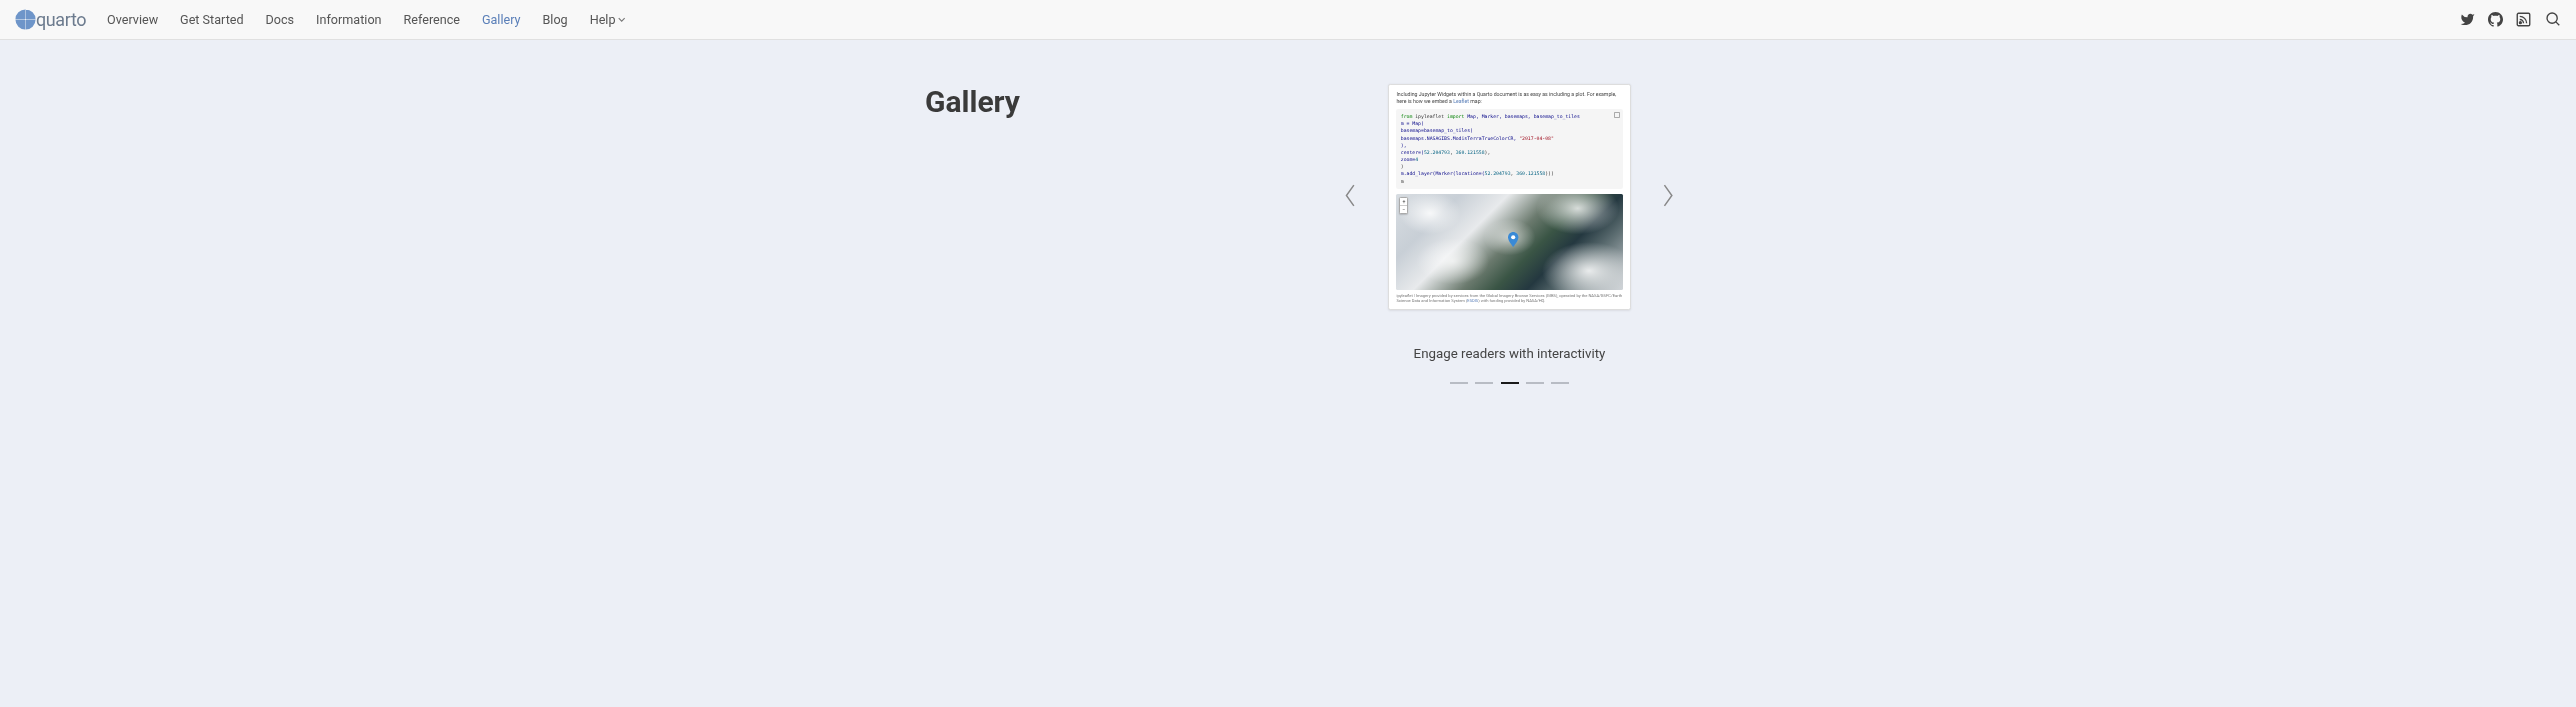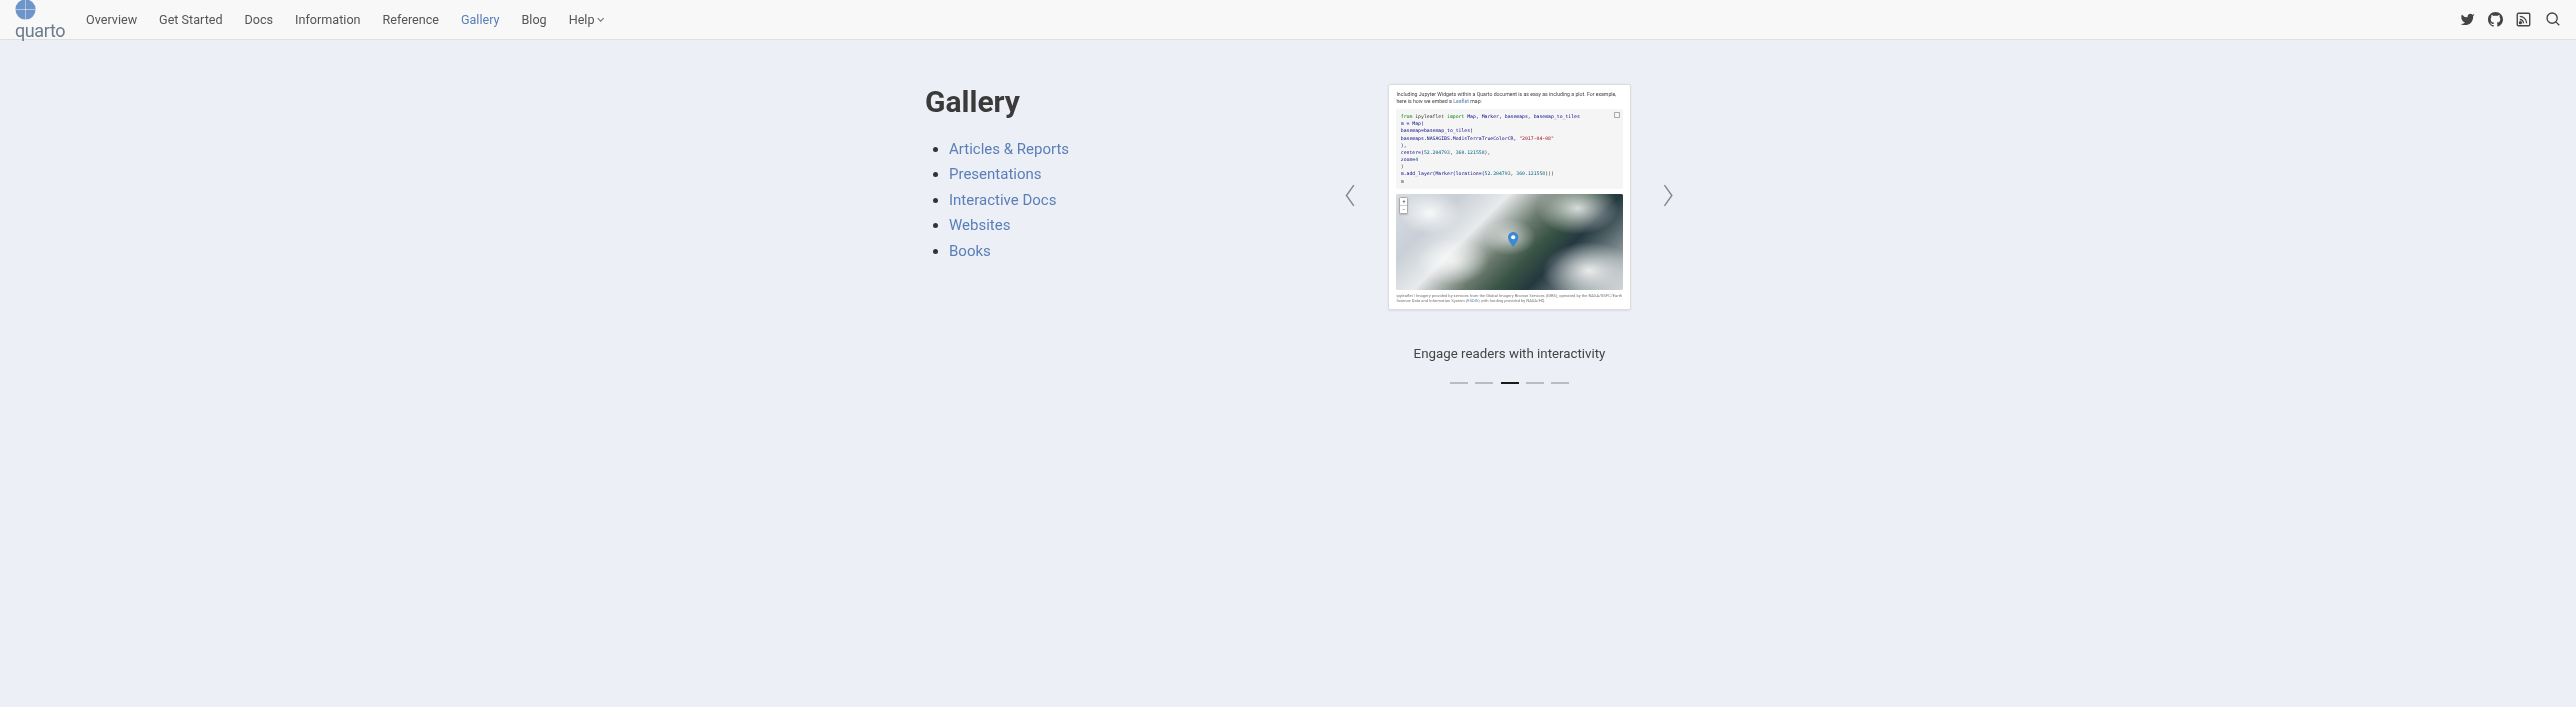--- a/index.html
+++ b/index.html
@@ -21,22 +21,21 @@
       height: 40px;
       justify-content: space-between;
     }
     .navbar-left {
       display: flex;
       align-items: center;
       gap: 21px;
     }
     .logo {
       display: flex;
-      align-items: flex-start;
-      flex-direction: column;
+      align-items: flex-end;
     }
     .logo-icon {
       width: 21px;
       height: 21px;
       position: relative;
     }
     .logo-icon svg {
       width: 100%;
       height: 100%;
     }
@@ -303,27 +302,20 @@
           <circle cx="10.5" cy="10.5" r="7.5"></circle>
           <line x1="21" y1="21" x2="16" y2="16"></line>
         </svg>
     </span>
   </div>
 </nav>
 
 <div class="main-content">
   <div class="left-panel">
     <h1 class="page-title">Gallery</h1>
-    <ul class="gallery-list">
-      <li><a>Articles &amp; Reports</a></li>
-      <li><a>Presentations</a></li>
-      <li><a>Interactive Docs</a></li>
-      <li><a>Websites</a></li>
-      <li><a>Books</a></li>
-    </ul>
   </div>
 
   <div class="carousel-area">
     <div class="carousel-row">
       <span class="arrow">
         <svg width="16.3" height="27" viewBox="0 0 22 36">
             <path d="M16 4 L6 18 L16 32" stroke="#888" stroke-width="2" fill="none"></path>
           </svg>
       </span>
 

